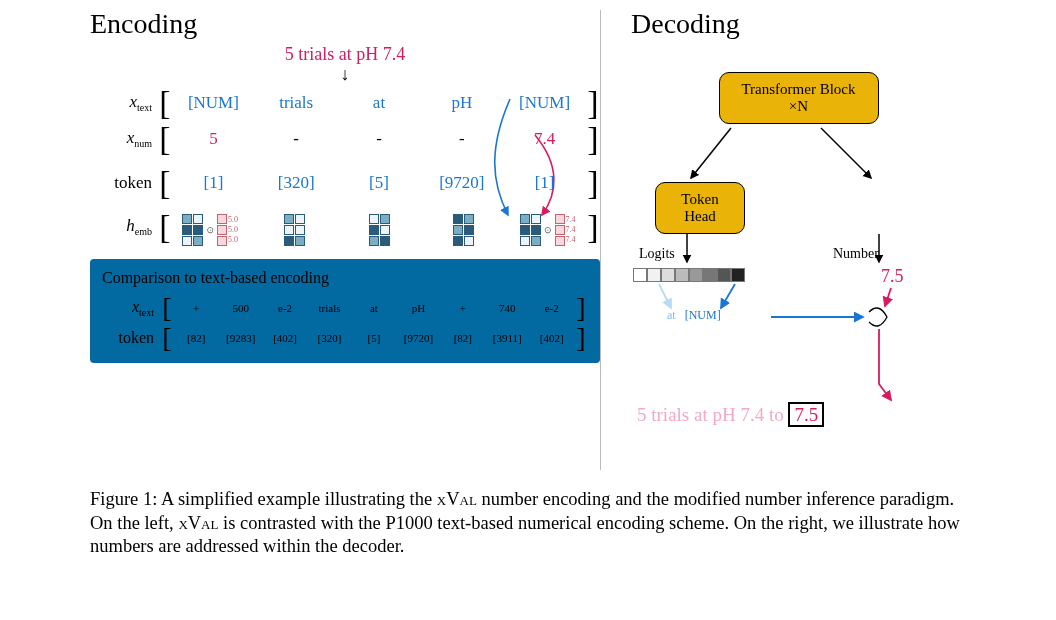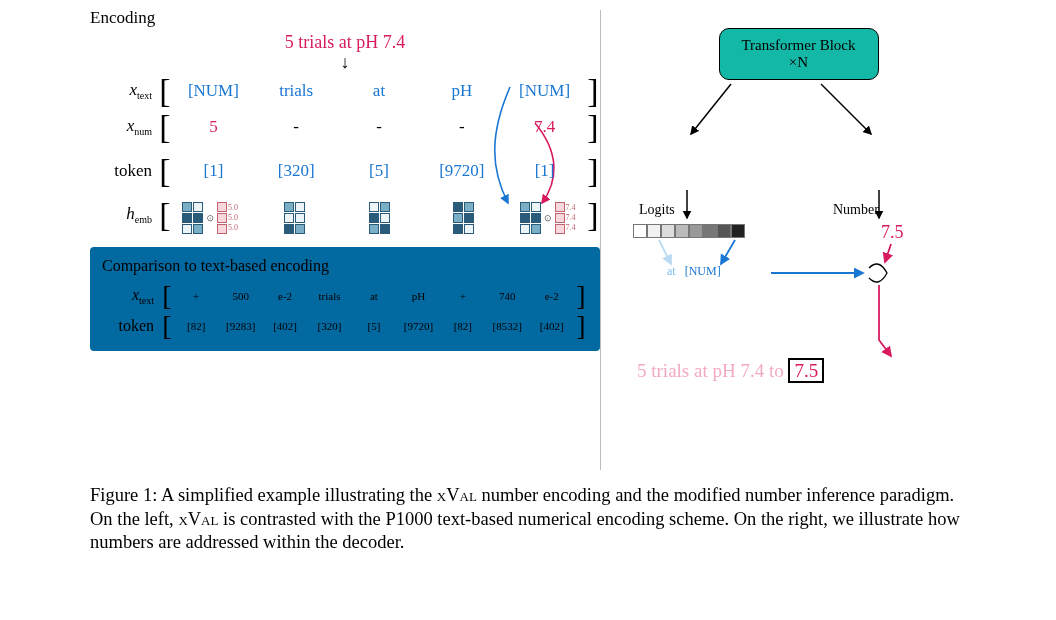--- a/index.html
+++ b/index.html
@@ -33,21 +33,21 @@
     padding-left: 30px;
   }
   .divider {
     width: 0;
     border-left: 1px solid #bbb;
     height: 460px;
     margin-top: 10px;
   }
   h2.sec {
     font-weight: 400;
-    font-size: 17px;
+    font-size: 28px;
     margin: 8px 0 4px 0;
   }
   .input-sentence {
     text-align: center;
     font-size: 18px;
     color: #d81b60;
     margin-top: 4px;
     margin-bottom: 2px;
   }
   .down-arrow-center {
@@ -132,21 +132,21 @@
   .compbox .rowlab { font-size: 16px; width:52px; }
   .compbox .lbrk, .compbox .rbrk { font-size: 28px; }
 
   
   .box {
     border: 1.5px solid #000;
     border-radius: 10px;
     padding: 8px 14px;
     text-align: center;
     font-size: 15px;
-    background:#14b8a6;
+    background:#eab308;
   }
   .dec-stack {
     position: relative;
     height: 430px;
   }
   .tfm {
     position: absolute; left: 50%; transform: translateX(-50%);
     top: 28px; width: 130px;
   }
   .thead { position:absolute; top: 138px; left: 24px; width: 60px; }
@@ -398,31 +398,32 @@
           <div class="rowlab" style="font-style:normal">token</div>
           <div class="lbrk">[</div>
           <div class="cells">
             <div class="cell">[82]</div>
             <div class="cell">[9283]</div>
             <div class="cell">[402]</div>
             <div class="cell">[320]</div>
             <div class="cell">[5]</div>
             <div class="cell">[9720]</div>
             <div class="cell">[82]</div>
-            <div class="cell">[8532]</div>
+            <div class="cell">[3911]</div>
             <div class="cell">[402]</div>
           </div>
           <div class="rbrk">]</div>
         </div>
       </div>
     </div>
 
     <div class="divider"></div>
 
     <div class="dec">
+      <h2 class="sec">Decoding</h2>
 
       <div class="dec-stack">
         <svg class="dec-arrows" width="330" height="430">
           <defs>
             <marker id="ak" markerWidth="7" markerHeight="7" refX="5" refY="3" orient="auto">
               <path d="M0,0 L6,3 L0,6 Z" fill="#000"></path>
             </marker>
             <marker id="ab2" markerWidth="7" markerHeight="7" refX="5" refY="3" orient="auto">
               <path d="M0,0 L6,3 L0,6 Z" fill="#1976d2"></path>
             </marker>
@@ -446,20 +447,21 @@
           <line x1="140" y1="273" x2="232" y2="273" stroke="#1976d2" stroke-width="1.8" marker-end="url(#ab2)"></line>
 
           <line x1="260" y1="244" x2="254" y2="262" stroke="#d81b60" stroke-width="1.8" marker-end="url(#ap2)"></line>
 
           <path d="M 238 268 Q 248 258 256 273 Q 248 288 238 278" stroke="#000" stroke-width="1.3" fill="none"></path>
 
           <path d="M 248 285 L 248 340 L 260 356" stroke="#d81b60" stroke-width="1.8" fill="none" marker-end="url(#ap2)"></path>
         </svg>
 
         <div class="box tfm">Transformer Block ×N</div>
+        <div class="box thead">Token Head</div>
         <div class="logits-lab">Logits</div>
         <div class="number-lab">Number</div>
         <div class="logits">
           <span class="lcell" style="background:#fff"></span>
           <span class="lcell" style="background:#f1f1f1"></span>
           <span class="lcell" style="background:#ddd"></span>
           <span class="lcell" style="background:#bbb"></span>
           <span class="lcell" style="background:#999"></span>
           <span class="lcell" style="background:#777"></span>
           <span class="lcell" style="background:#555"></span>

